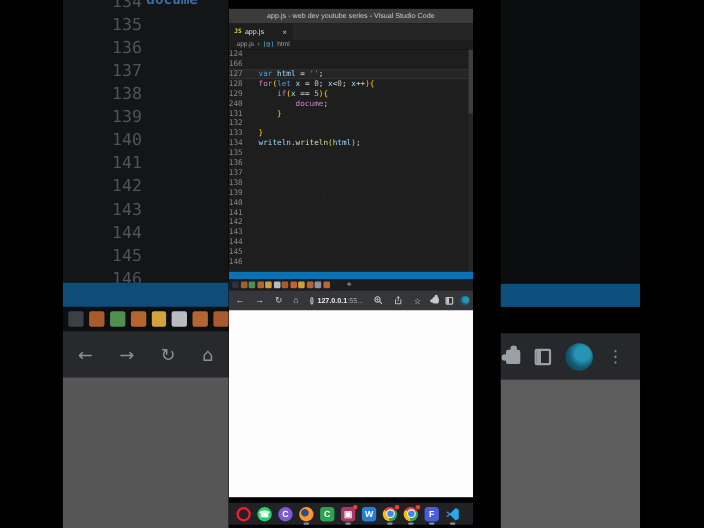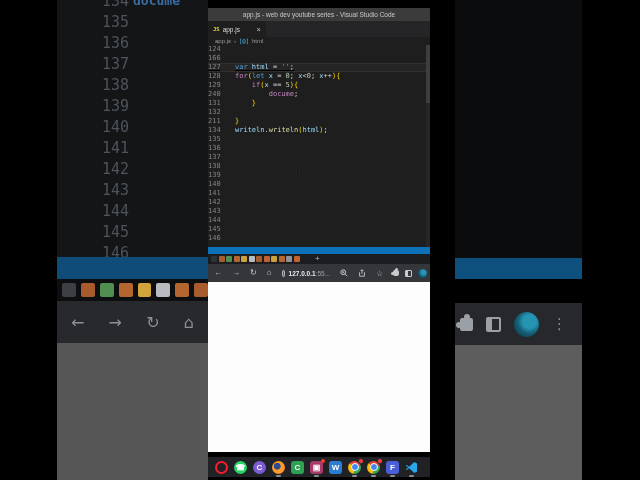--- a/index.html
+++ b/index.html
@@ -47,21 +47,21 @@
            display:flex;align-items:center;gap:3px;padding:0 5px;box-sizing:border-box;}
   .js-badge{color:#e8d44d;font:bold 5.5px "DejaVu Sans Mono",monospace;}
   .tab-label{color:#dcdcdc;font-size:6.5px;}
   .tab-close{color:#c0c0c0;font-size:7.5px;margin-left:auto;}
   .vsc-crumbs{left:0;top:37px;width:222px;height:8px;background:#1e1e1e;display:flex;align-items:center;
               gap:3px;padding-left:7px;box-sizing:border-box;font-size:6px;color:#9d9d9d;}
   .crumb-sym{color:#4fc1ff;font:5.5px "DejaVu Sans Mono",monospace;}
 
   .vsc-editor{left:0;top:45px;width:222px;height:202px;background:#1e1e1e;overflow:hidden;}
   .eline{display:flex;height:9px;line-height:9px;font:7px "DejaVu Sans Mono",monospace;white-space:pre;}
-  .eline.current{background:rgba(130,130,130,.08);box-shadow:inset 0 1px 0 #303031,inset 0 -1px 0 #303031;text-decoration:underline;}
+  .eline.current{background:rgba(130,130,130,.08);box-shadow:inset 0 1px 0 #303031,inset 0 -1px 0 #303031;}
   .gut{width:19px;text-align:left;color:#858585;margin-right:8px;flex:none;}
   .tk-k{color:#569cd6;} .tk-c{color:#c586c0;} .tk-v{color:#9cdcfe;} .tk-s{color:#ce9178;}
   .tk-n{color:#b5cea8;} .tk-d{color:#d4d4d4;} .tk-b{color:#ffd700;} .tk-f{color:#dcdcaa;}
   .ibeam{position:absolute;left:87px;top:124px;color:#141414;text-shadow:0 0 1px #4a4a4a;
          font:12px "DejaVu Serif",serif;}
   .vsc-scroll{position:absolute;right:0;top:0;width:4px;height:202px;background:#26262a;}
   .vsc-thumb{position:absolute;right:0;top:0;width:4px;height:58px;background:#3e3e42;}
   .vsc-status{left:0;top:247px;width:222px;height:7px;background:#0c72b8;}
 
   .br-tabs{left:0;top:254px;width:222px;height:10px;background:#1c1d20;display:flex;align-items:center;
@@ -173,21 +173,21 @@
     <div class="abs vsc-editor">
       <div id="editor-lines">
           <div class="eline"><span class="gut">124</span><span class="code"></span></div>
           <div class="eline"><span class="gut">166</span><span class="code"></span></div>
           <div class="eline current"><span class="gut">127</span><span class="code"><span class="tk-k">var </span><span class="tk-v">html</span><span class="tk-d"> = </span><span class="tk-s">''</span><span class="tk-d">;</span></span></div>
           <div class="eline"><span class="gut">128</span><span class="code"><span class="tk-c">for</span><span class="tk-b">(</span><span class="tk-k">let </span><span class="tk-v">x</span><span class="tk-d"> = </span><span class="tk-n">0</span><span class="tk-d">; </span><span class="tk-v">x</span><span class="tk-d">&lt;</span><span class="tk-n">0</span><span class="tk-d">; </span><span class="tk-v">x</span><span class="tk-d">++</span><span class="tk-b">){</span></span></div>
           <div class="eline"><span class="gut">129</span><span class="code"><span class="tk-d">    </span><span class="tk-c">if</span><span class="tk-b">(</span><span class="tk-v">x</span><span class="tk-d"> == </span><span class="tk-n">5</span><span class="tk-b">){</span></span></div>
           <div class="eline"><span class="gut">240</span><span class="code"><span class="tk-d">        </span><span class="tk-c">docume</span><span class="tk-d">;</span></span></div>
           <div class="eline"><span class="gut">131</span><span class="code"><span class="tk-d">    </span><span class="tk-b">}</span></span></div>
           <div class="eline"><span class="gut">132</span></div>
-          <div class="eline"><span class="gut">211</span><span class="code"><span class="tk-b">}</span></span></div>
+          <div class="eline"><span class="gut">133</span><span class="code"><span class="tk-b">}</span></span></div>
           <div class="eline"><span class="gut">134</span><span class="code"><span class="tk-v">writeln</span><span class="tk-d">.</span><span class="tk-f">writeln</span><span class="tk-b">(</span><span class="tk-v">html</span><span class="tk-b">)</span><span class="tk-d">;</span></span></div>
           <div class="eline"><span class="gut">135</span><span class="code"></span></div>
           <div class="eline"><span class="gut">136</span><span class="code"></span></div>
           <div class="eline"><span class="gut">137</span><span class="code"></span></div>
           <div class="eline"><span class="gut">138</span><span class="code"></span></div>
           <div class="eline"><span class="gut">139</span><span class="code"></span></div>
           <div class="eline"><span class="gut">140</span><span class="code"></span></div>
           <div class="eline"><span class="gut">141</span><span class="code"></span></div>
           <div class="eline"><span class="gut">142</span><span class="code"></span></div>
           <div class="eline"><span class="gut">143</span><span class="code"></span></div>

